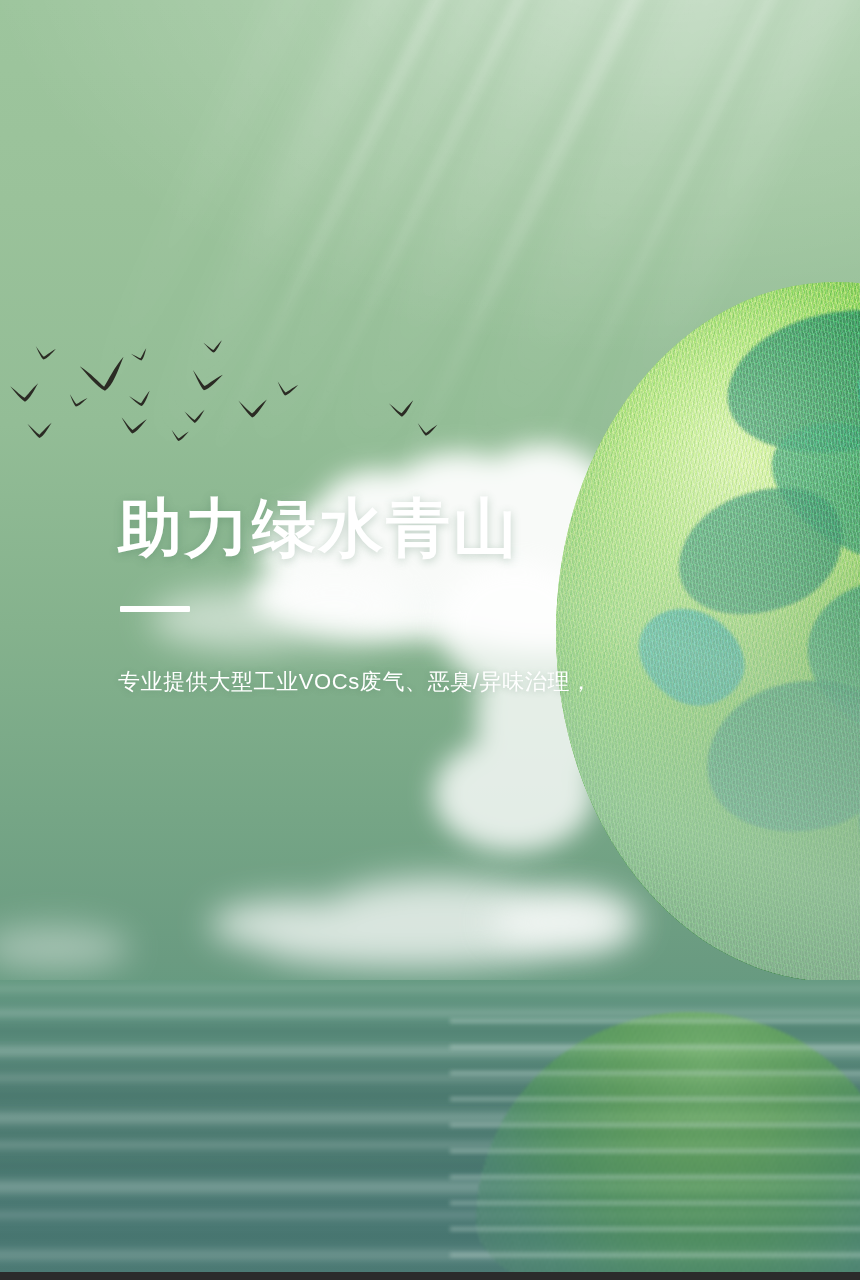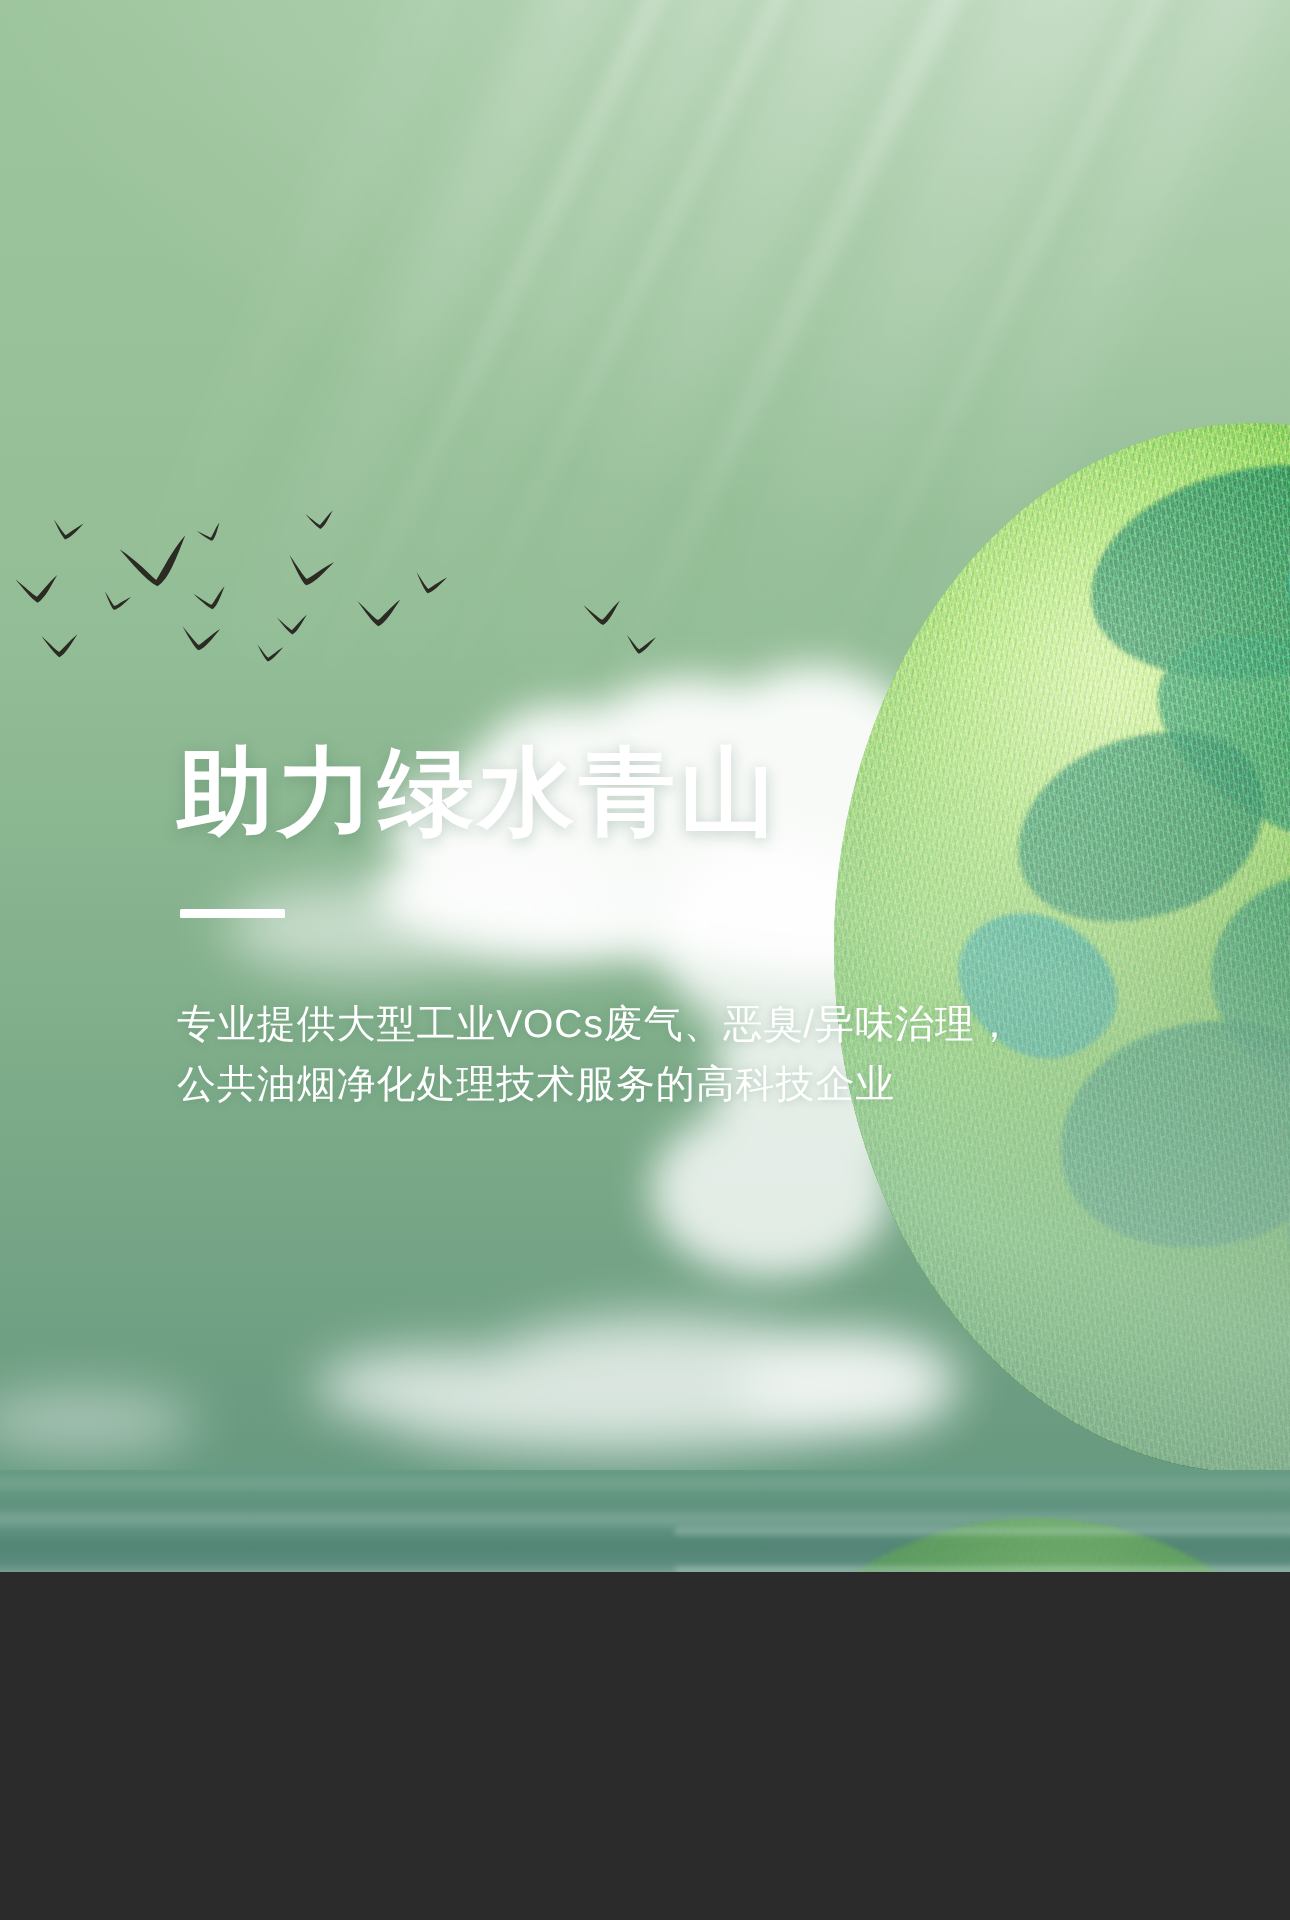--- a/index.html
+++ b/index.html
@@ -1,21 +1,21 @@
 <!DOCTYPE html>
 <html><head>
 <meta charset="utf-8">
 <style>
   * { margin:0; padding:0; box-sizing:border-box; }
   html,body{ background:#2b2b2b; }
   body{ font-family:"Liberation Sans","DejaVu Sans",sans-serif; }
 
   .poster{
     position:relative;
-    width:860px; height:1048px;
+    width:860px; height:1272px;
     overflow:hidden;
     background:#9cc49c;
   }
 
   
   .sky{
     position:absolute; left:0; top:0; width:860px; height:1010px;
     background:
       linear-gradient(180deg,
         #9dc59d 0%,
@@ -167,21 +167,21 @@
     white-space:nowrap;
   }
   .divider{
     width:70px; height:6px; background:#ffffff;
     margin-top:36px; margin-left:2px;
     border-radius:1px;
   }
   .subcopy{ margin-top:50px; }
   .subline{
     color:#ffffff;
-    font-size:26px;
+    font-size:22px;
     line-height:40px;
     letter-spacing:.6px;
     text-shadow:0 1px 6px rgba(60,110,80,.28);
     white-space:nowrap;
   }
 </style>
 </head>
 <body>
 
 <div class="poster">
@@ -358,17 +358,16 @@
   <div class="reflection">
     <div class="rgrass"></div>
   </div>
   <div class="refl-veil"></div>
 
   <div class="copy">
     <div class="headline">助力绿水青山</div>
     <div class="divider"></div>
     <div class="subcopy">
       <div class="subline">专业提供大型工业VOCs废气、恶臭/异味治理，</div>
-      <div class="subline">公共油烟净化处理技术服务的高科技企业</div>
     </div>
   </div>
 
 </div>
 
 </body></html>

